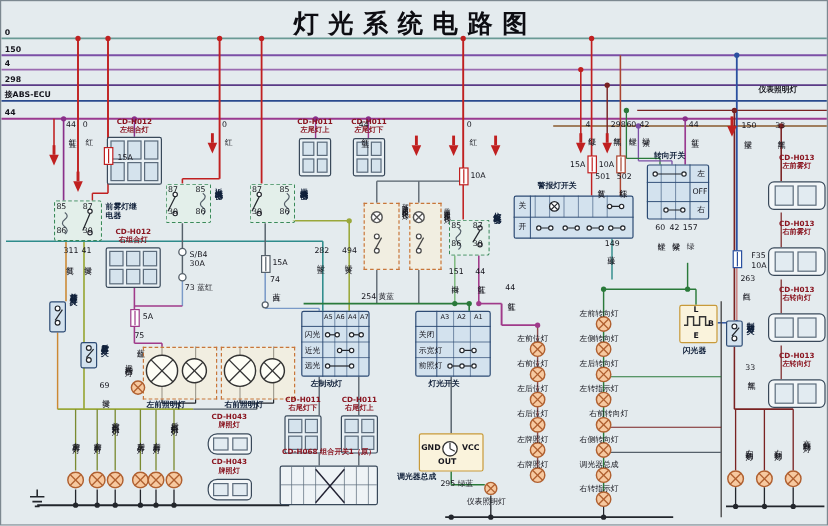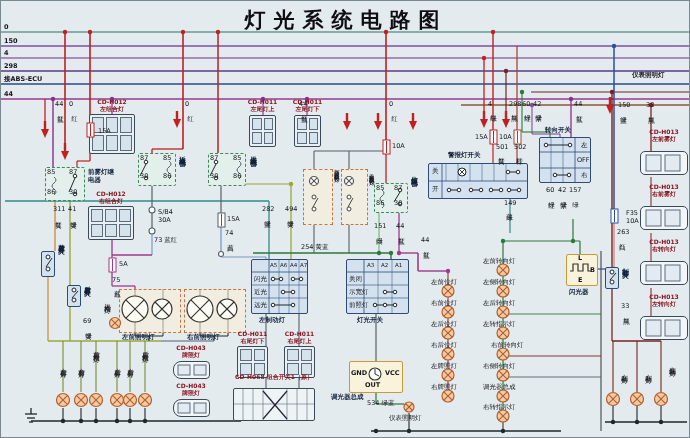--- a/index.html
+++ b/index.html
@@ -432,21 +432,21 @@
 <div class="L" style="left:568px;top:186px">157</div>
 <div class="L V" style="left:570px;top:195px">绿</div>
 <div class="L" style="left:617px;top:101px">150</div>
 <div class="L V" style="left:618px;top:110px">绿蓝</div>
 <div class="L" style="left:645px;top:101px">33</div>
 <div class="L V" style="left:646px;top:110px">红黑</div>
 <div class="L" style="left:616px;top:228px">263</div>
 <div class="L V" style="left:617px;top:237px">红白</div>
 <div class="L" style="left:620px;top:302px">33</div>
 <div class="L V" style="left:621px;top:311px">红黑</div>
-<div class="L" style="left:366px;top:399px">534 绿蓝</div>
+<div class="L" style="left:366px;top:399px">295 绿蓝</div>
 <div class="L" style="left:82px;top:317px">69</div>
 <div class="L V" style="left:83px;top:326px">绿黄</div>
 <div class="L" style="left:111px;top:276px">75</div>
 <div class="L V" style="left:112px;top:284px">蓝红</div>
 
 <div class="L V" style="left:58px;top:362px">左前雾灯</div>
 <div class="L V" style="left:76px;top:362px">右前雾灯</div>
 <div class="L V" style="left:91px;top:345px">前雾灯指示灯</div>
 <div class="L V" style="left:112px;top:362px">左后雾灯</div>
 <div class="L V" style="left:125px;top:362px">右后雾灯</div>

